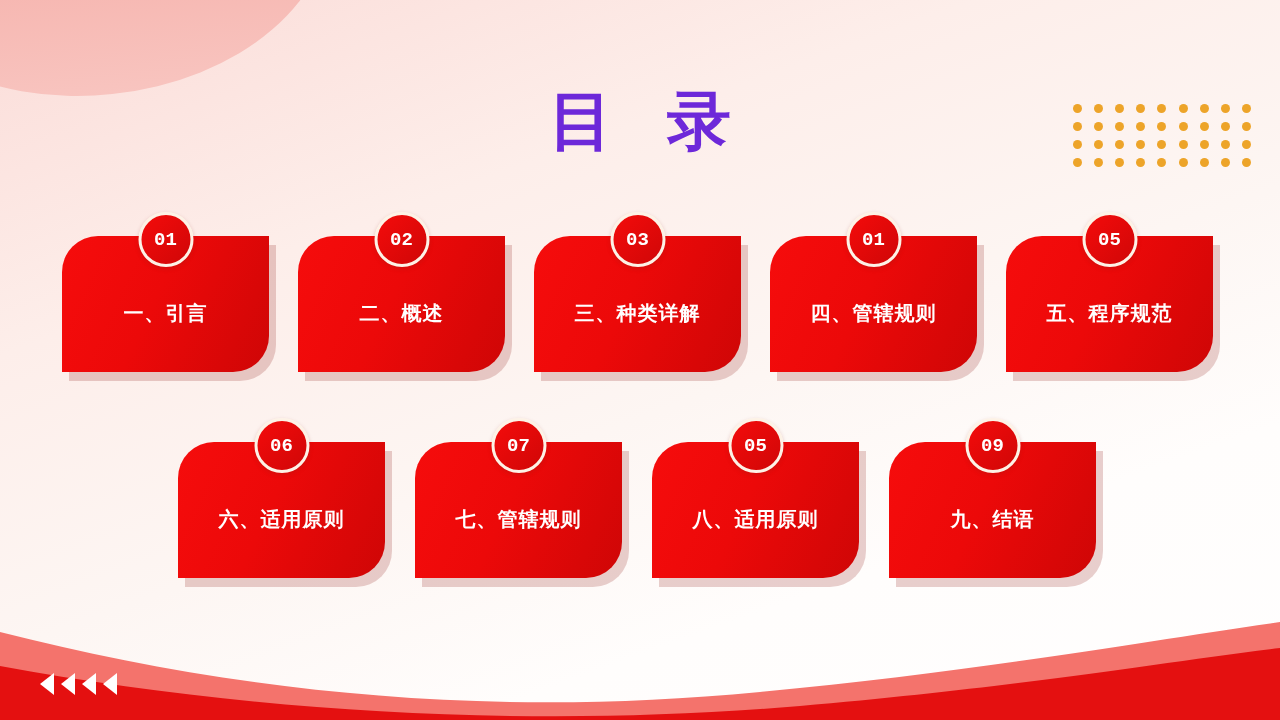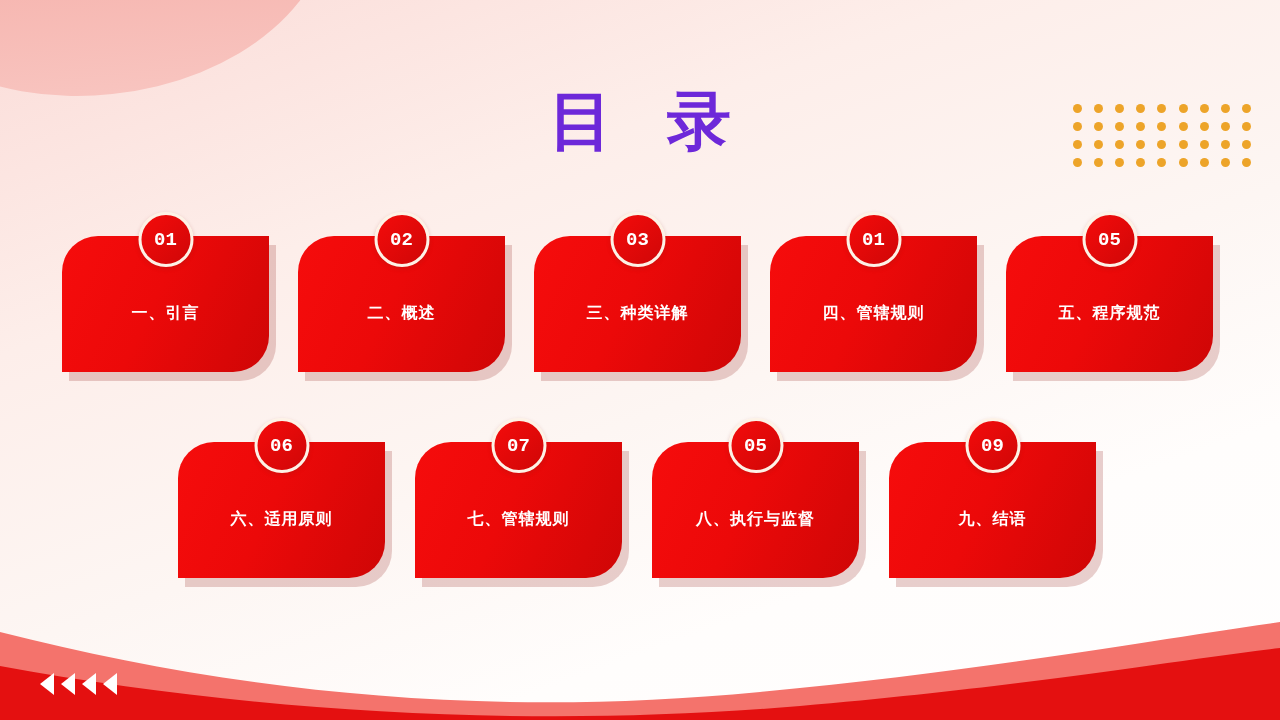--- a/index.html
+++ b/index.html
@@ -64,21 +64,21 @@
     border-radius:36px 0 36px 0;
     filter:blur(0.5px);
   }
   .card .shape{
     position:absolute;left:0;top:0;width:207px;height:136px;
     background:linear-gradient(115deg,#f60c0c 0%,#ec0909 45%,#cf0606 100%);
     border-radius:36px 0 36px 0;
     display:flex;align-items:center;justify-content:center;
   }
   .card .label{
-    color:#fff;font-size:16px;font-weight:bold;letter-spacing:1px;
+    color:#fff;font-size:20px;font-weight:bold;letter-spacing:1px;
     margin-top:18px;white-space:nowrap;
   }
   .badge{
     position:absolute;left:50%;top:-24px;transform:translateX(-50%);
     width:49px;height:49px;border-radius:50%;
     background:linear-gradient(135deg,#f40b0b,#d00707);
     border:3px solid #fdf2e6;
     display:flex;align-items:center;justify-content:center;
     color:#fff;font-size:19px;font-weight:bold;
     box-shadow:0 2px 4px rgba(140,30,25,.25);
@@ -182,21 +182,21 @@
     <div class="card">
       <div class="shadow"></div>
       <div class="shape">
         <div class="label">七、管辖规则</div>
       </div>
       <div class="badge">07</div>
     </div>
     <div class="card">
       <div class="shadow"></div>
       <div class="shape">
-        <div class="label">八、执行与监督</div>
+        <div class="label">八、适用原则</div>
       </div>
       <div class="badge">05</div>
     </div>
     <div class="card">
       <div class="shadow"></div>
       <div class="shape">
         <div class="label">九、结语</div>
       </div>
       <div class="badge">09</div>
     </div>

